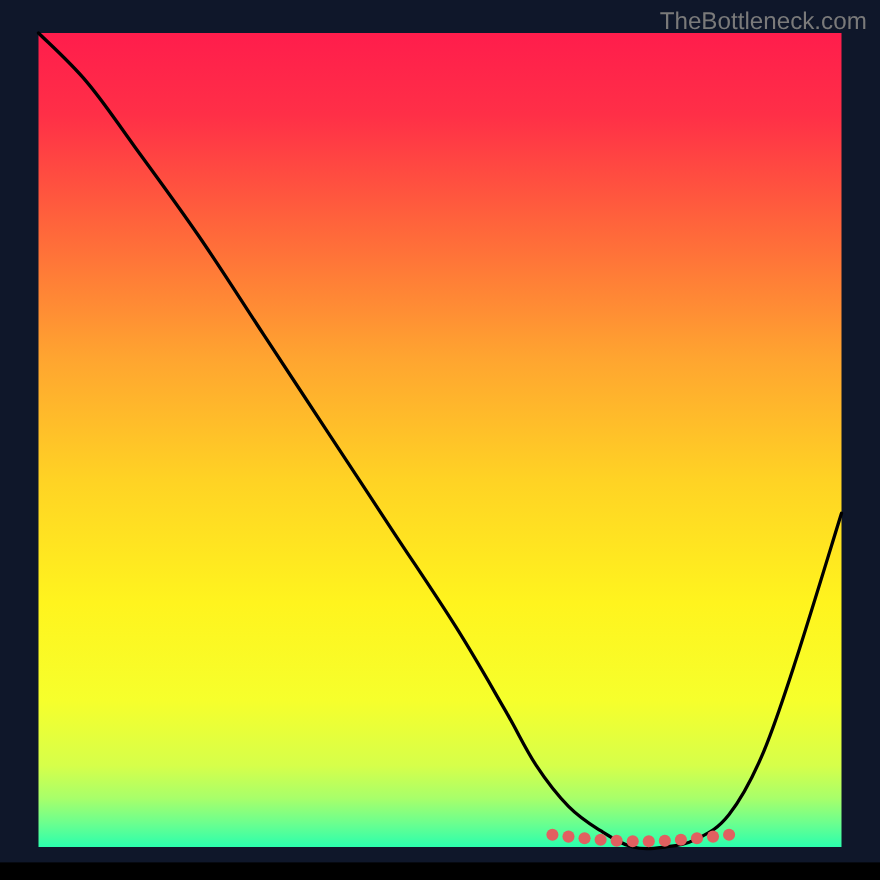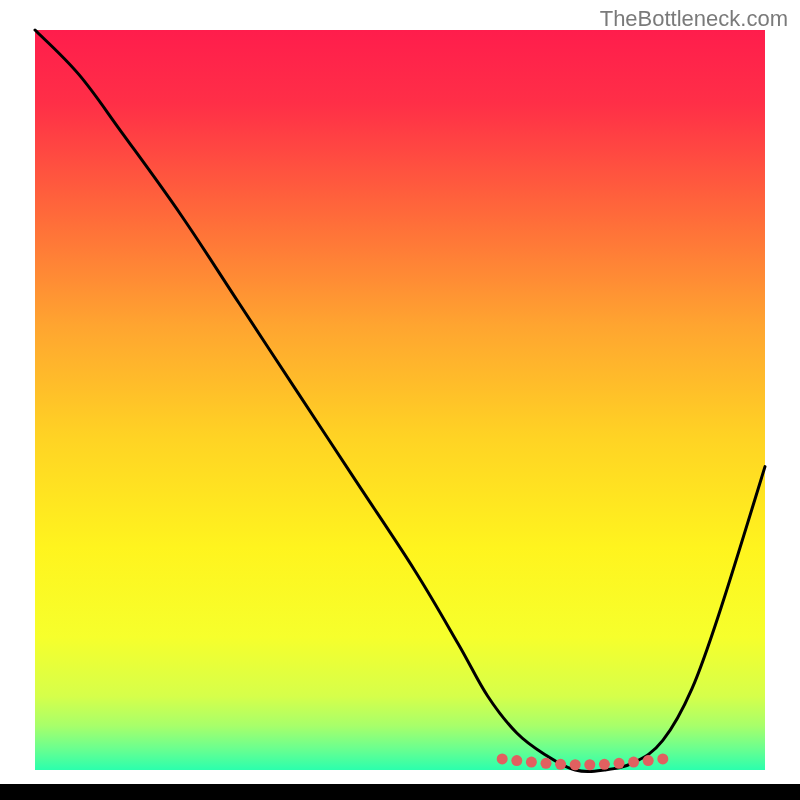--- a/index.html
+++ b/index.html
@@ -7,21 +7,21 @@
     padding: 0;
     width: 800px;
     height: 800px;
     background: #000;
     overflow: hidden;
   }
   .frame {
     position: relative;
     width: 800px;
     height: 784px;
-    background: #ffffff;
+    background: #0f172a;
   }
   .attribution {
     position: absolute;
     top: 6px;
     right: 12px;
     font-family: Arial, Helvetica, sans-serif;
     font-size: 22px;
     color: #7a7a7a;
     letter-spacing: 0;
     z-index: 5;

